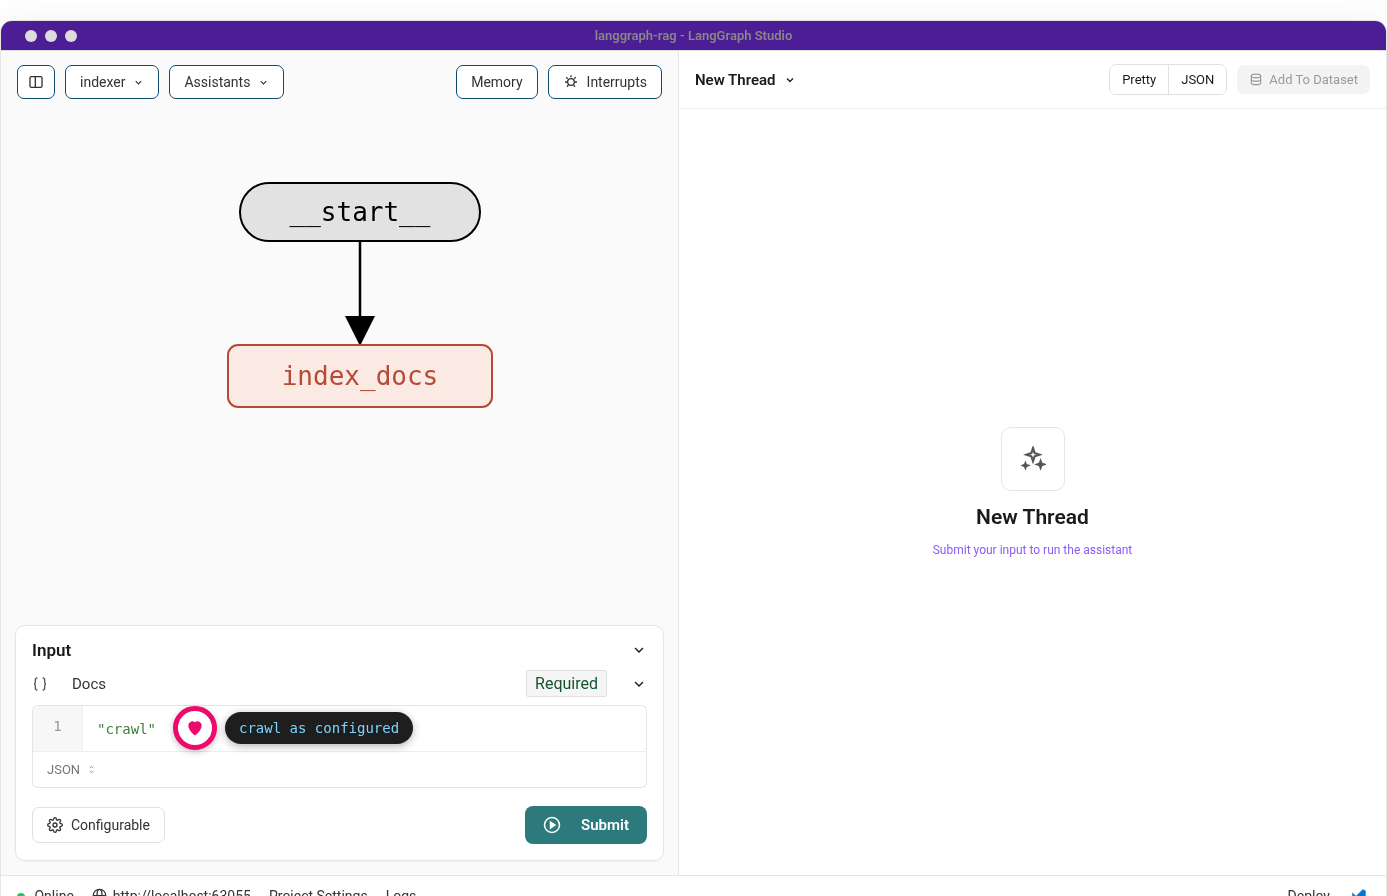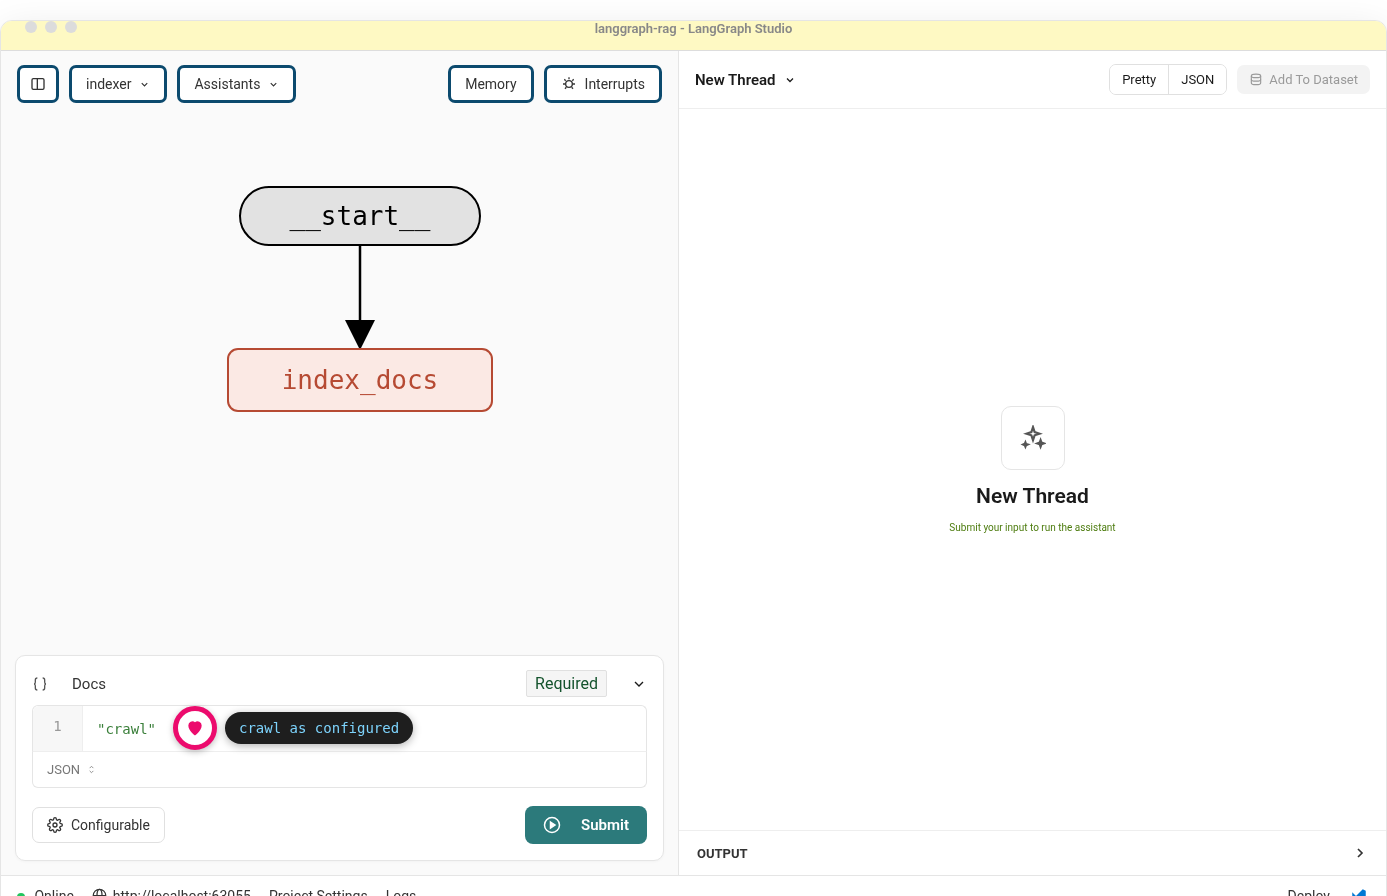--- a/index.html
+++ b/index.html
@@ -20,22 +20,23 @@
   overflow: hidden;
   border: 1px solid #e5e5e5;
   box-shadow: 0 10px 40px rgba(0,0,0,0.1);
   position: relative;
   margin-top: 20px;
 }
 
 
 .titlebar {
   height: 30px;
-  background: #fef9c3;
-  display: flex;
+  background: #4c1d95;
+  display: flex;
+  align-items: center;
   padding: 0 24px;
   position: relative;
   border-bottom: 1px solid #ddd;
 }
 .traffic-lights { display: flex; gap: 8px; }
 .traffic-light { width: 12px; height: 12px; border-radius: 50%; background: #dcdcdc; }
 .titlebar-title {
   position: absolute;
   left: 0; right: 0;
   text-align: center;
@@ -69,21 +70,21 @@
   display: flex;
   align-items: center;
   gap: 10px;
   padding: 14px 16px;
 }
 .btn {
   display: inline-flex;
   align-items: center;
   gap: 8px;
   padding: 8px 14px;
-  border: 3px solid #0c4a6e;
+  border: 1px solid #0c4a6e;
   border-radius: 7px;
   background: #fff;
   font-size: 14px;
   color: #333;
   cursor: pointer;
 }
 .btn.icon-only { padding: 8px 10px; }
 .btn-seg-group { display: inline-flex; border: 1px solid #e0e0e0; border-radius: 7px; overflow: hidden; }
 .btn-seg { padding: 7px 12px; background: #fff; font-size: 13px; border-right: 1px solid #e0e0e0; cursor: pointer; }
 .btn-seg:last-child { border-right: none; }
@@ -202,21 +203,21 @@
 .right-body {
   flex: 1; display: flex; flex-direction: column;
   align-items: center; justify-content: center; gap: 14px;
 }
 .sparkle-box {
   width: 64px; height: 64px; border: 1px solid #e5e5e5;
   border-radius: 10px; display: flex; align-items: center; justify-content: center;
   color: #666;
 }
 .right-title { font-size: 21px; font-weight: 600; }
-.right-sub { font-size: 10px; color: #4d7c0f; }
+.right-sub { font-size: 12px; color: #8b5cf6; }
 .output-bar {
   display: flex; align-items: center; justify-content: space-between;
   padding: 14px 18px; border-top: 1px solid #eee;
   font-size: 13px; font-weight: 700; color: #333;
   cursor: pointer;
 }
 
 
 .statusbar {
   height: 40px; border-top: 1px solid #e5e5e5;
@@ -300,20 +301,26 @@
           <text x="220" y="48" text-anchor="middle" font-size="26" font-family="ui-monospace,monospace">__start__</text>
 
           <line x1="220" y1="68" x2="220" y2="158" stroke="#000" stroke-width="2.5" marker-end="url(#arrow)"></line>
 
           <rect x="88" y="172" width="264" height="62" rx="10" fill="#fbe9e4" stroke="#b64a33" stroke-width="2"></rect>
           <text x="220" y="212" text-anchor="middle" font-size="26" font-family="ui-monospace,monospace" fill="#b64a33">index_docs</text>
         </svg>
       </div>
 
       <div class="input-panel">
+        <div class="input-header">
+          <div class="input-title">Input</div>
+          <svg width="16" height="16" viewBox="0 0 24 24" fill="none" stroke="currentColor" stroke-width="2">
+              <polyline points="6 9 12 15 18 9"></polyline>
+            </svg>
+        </div>
         <div class="docs-row">
           <svg width="16" height="16" viewBox="0 0 24 24" fill="none" stroke="#555" stroke-width="2">
               <path d="M8 3c-2 0-3 1-3 3v3c0 2-1 3-2 3 1 0 2 1 2 3v3c0 2 1 3 3 3"></path>
               <path d="M16 3c2 0 3 1 3 3v3c0 2 1 3 2 3-1 0-2 1-2 3v3c0 2-1 3-3 3"></path>
             </svg>
           <div class="docs-label">Docs</div>
           <div class="spacer"></div>
           <div class="badge-required">Required</div>
           <svg width="16" height="16" viewBox="0 0 24 24" fill="none" stroke="currentColor" stroke-width="2">
               <polyline points="6 9 12 15 18 9"></polyline>
@@ -391,26 +398,20 @@
           <svg width="26" height="26" viewBox="0 0 24 24" fill="none" stroke="#555" stroke-width="2">
               <path d="M12 2l1.5 4.5L18 8l-4.5 1.5L12 14l-1.5-4.5L6 8l4.5-1.5z"></path>
               <path d="M19 14l.8 2.2L22 17l-2.2.8L19 20l-.8-2.2L16 17l2.2-.8z"></path>
               <path d="M5 16l.6 1.6L7 18l-1.4.6L5 20l-.6-1.4L3 18l1.4-.6z"></path>
             </svg>
         </div>
         <div class="right-title">New Thread</div>
         <div class="right-sub">Submit your input to run the assistant</div>
       </div>
 
-      <div class="output-bar">
-        <span>OUTPUT</span>
-        <svg width="16" height="16" viewBox="0 0 24 24" fill="none" stroke="currentColor" stroke-width="2.5">
-            <polyline points="9 6 15 12 9 18"></polyline>
-          </svg>
-      </div>
     </div>
   </div>
 
   <div class="statusbar">
     <span>
       <span class="status-dot"></span>
       <span>Online</span>
     </span>
     <span class="status-link">
       <svg width="15" height="15" viewBox="0 0 24 24" fill="none" stroke="currentColor" stroke-width="2">

